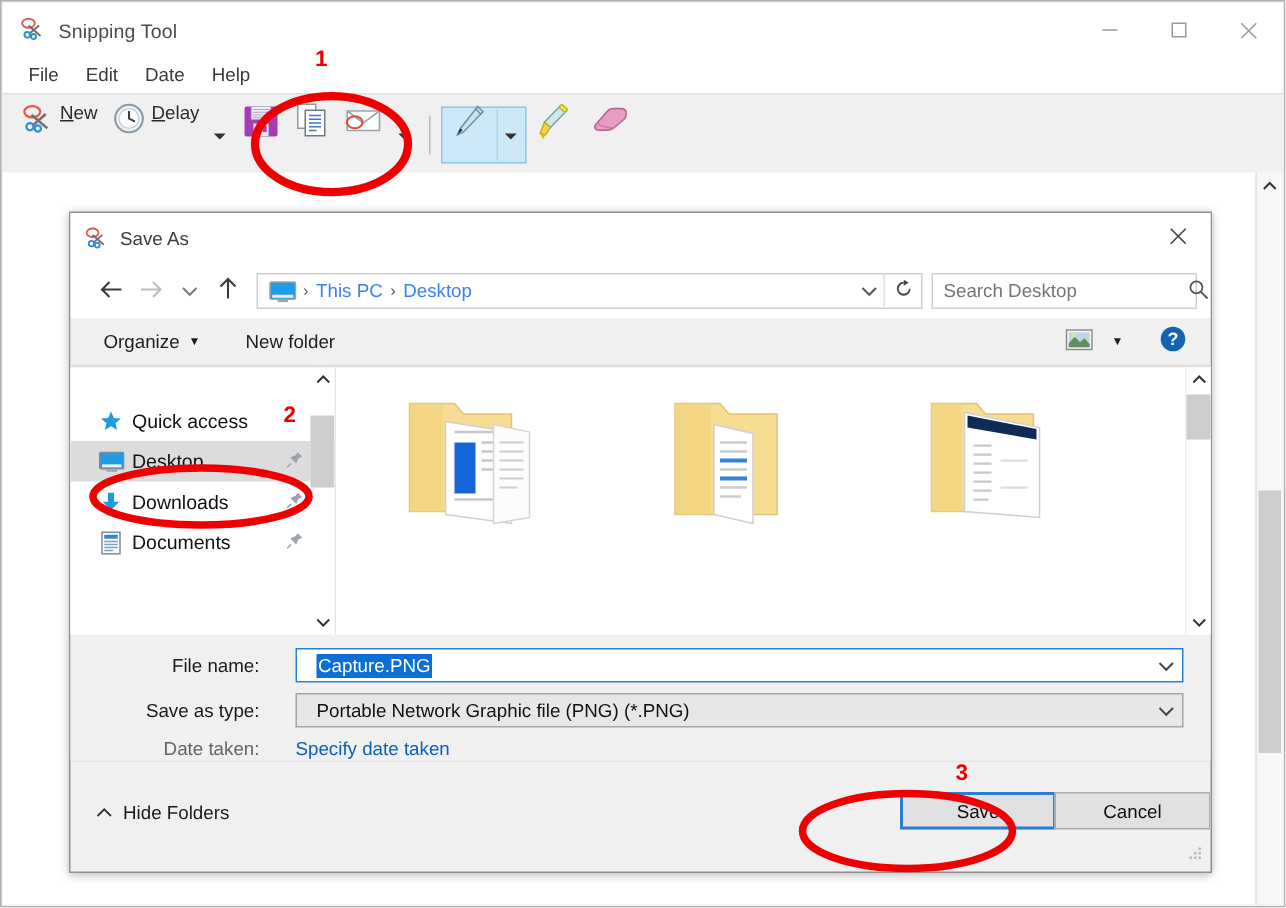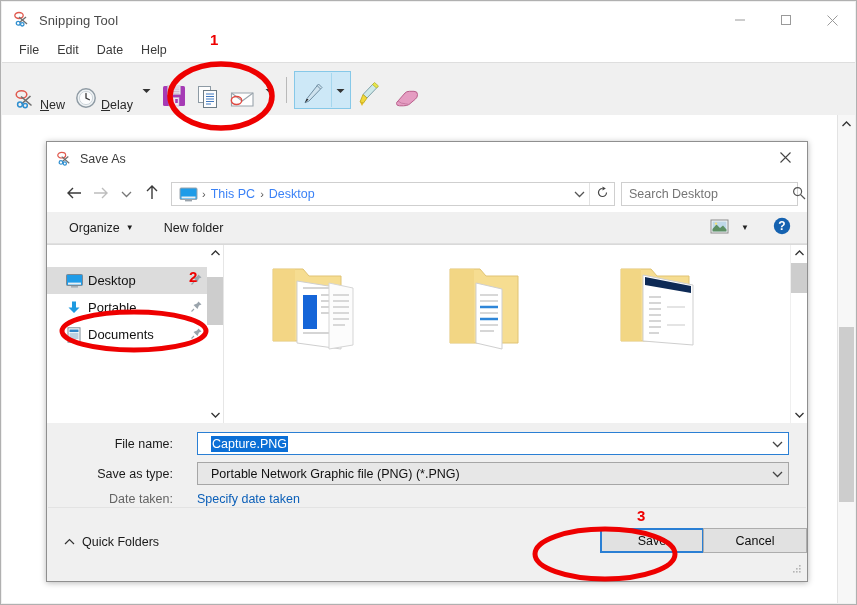--- a/index.html
+++ b/index.html
@@ -31,21 +31,21 @@
     position:absolute;left:1px;top:37px;right:1px;height:24px;
     background:#ffffff;display:flex;align-items:center;padding-left:8px;
   }
   .menu-item{font-size:12.5px;color:#3a3a3a;padding:3px 9px;}
   
   #toolbar{
     position:absolute;left:1px;top:61px;right:1px;height:53px;
     background:#f0f0f0;border-top:1px solid #dedede;border-bottom:1px solid #cfcfcf;
     display:flex;align-items:center;padding-left:8px;
   }
-  .tb-btn{display:flex;align-items:flex-end;height:44px;padding:0 5px;}
+  .tb-btn{display:flex;align-items:flex-start;height:44px;padding:0 5px;}
   .tb-label{font-size:12.5px;color:#2a2a2a;margin-left:4px;}
   .tb-label u{text-decoration:underline;}
   .tb-sep{width:1px;height:26px;background:#b9b9b9;margin:0 7px;}
   .dd-arrow{width:18px;height:44px;display:flex;align-items:center;justify-content:center;}
   .tb-pen-group{display:flex;align-items:center;height:36px;
     background:#cde8f7;border:1px solid #86c8e8;}
   .tb-pen-group .dd-arrow{height:34px;border-left:1px solid #a6d7ee;}
   
   #snip-canvas{
     position:absolute;left:1px;top:114px;right:18px;bottom:1px;background:#ffffff;
@@ -430,20 +430,28 @@
           <text x="9" y="13.3" font-size="12" font-weight="bold" fill="#fff" text-anchor="middle" font-family="Liberation Sans, sans-serif">?</text>
         </svg>
       </span>
     </span>
   </div>
 
   <div id="sa-body">
 
     <div id="navpane">
       <div id="nav-items">
+        <div class="nav-item">
+          <span class="nav-ico">
+            <svg width="16" height="16" viewBox="0 0 16 16">
+              <path d="M8 1.3 L9.9 5.6 L14.6 6 L11 9.1 L12.1 13.7 L8 11.2 L3.9 13.7 L5 9.1 L1.4 6 L6.1 5.6 Z" fill="#1e9ae0"></path>
+            </svg>
+          </span>
+          <span class="nav-label">Quick access</span>
+        </div>
 
         <div class="nav-item selected">
           <span class="nav-ico">
             <svg width="17" height="14" viewBox="0 0 17 14">
               <rect x="0.5" y="0.5" width="16" height="11" rx="1" fill="#1f9ce8" stroke="#7c8893" stroke-width="1"></rect>
               <rect x="2" y="8.6" width="13" height="2" fill="#eaf0f4"></rect>
               <rect x="5" y="12.2" width="7" height="1.3" fill="#9aa4ac"></rect>
             </svg>
           </span>
           <span class="nav-label">Desktop</span>
@@ -454,21 +462,21 @@
             </svg>
           </span>
         </div>
 
         <div class="nav-item">
           <span class="nav-ico">
             <svg width="16" height="16" viewBox="0 0 16 16">
               <path d="M6 1.5 H10 V7.5 H13.5 L8 13 L2.5 7.5 H6 Z" fill="#1e9ae0"></path>
             </svg>
           </span>
-          <span class="nav-label">Portable</span>
+          <span class="nav-label">Downloads</span>
           <span class="pin">
             <svg width="13" height="13" viewBox="0 0 13 13">
               <path d="M8.5 1.5 L11.5 4.5 L9 5.5 L7.5 9 L3.5 5 L7 3.5 Z" fill="#9aa4ac"></path>
               <path d="M4 9 L1.5 11.5" stroke="#9aa4ac" stroke-width="1.1"></path>
             </svg>
           </span>
         </div>
 
         <div class="nav-item">
           <span class="nav-ico">
@@ -593,21 +601,21 @@
     </div>
   </div>
 
   <div id="sa-footer">
     <div id="hide-folders">
       <span>
         <svg width="11" height="8" viewBox="0 0 11 8">
             <path d="M1 6 L5.5 1.5 L10 6" fill="none" stroke="#333" stroke-width="1.2"></path>
           </svg>
       </span>
-      <span class="hf-label">Quick Folders</span>
+      <span class="hf-label">Hide Folders</span>
     </div>
     <div class="dlg-btn default" id="btn-save">Save</div>
     <div class="dlg-btn" id="btn-cancel">Cancel</div>
     <span id="grip">
       <svg width="11" height="11" viewBox="0 0 11 11">
         <g fill="#b5b5b5">
           <rect x="8" y="2" width="1.6" height="1.6"></rect>
             <rect x="5" y="5" width="1.6" height="1.6"></rect>
           <rect x="8" y="5" width="1.6" height="1.6"></rect>
             <rect x="2" y="8" width="1.6" height="1.6"></rect>

